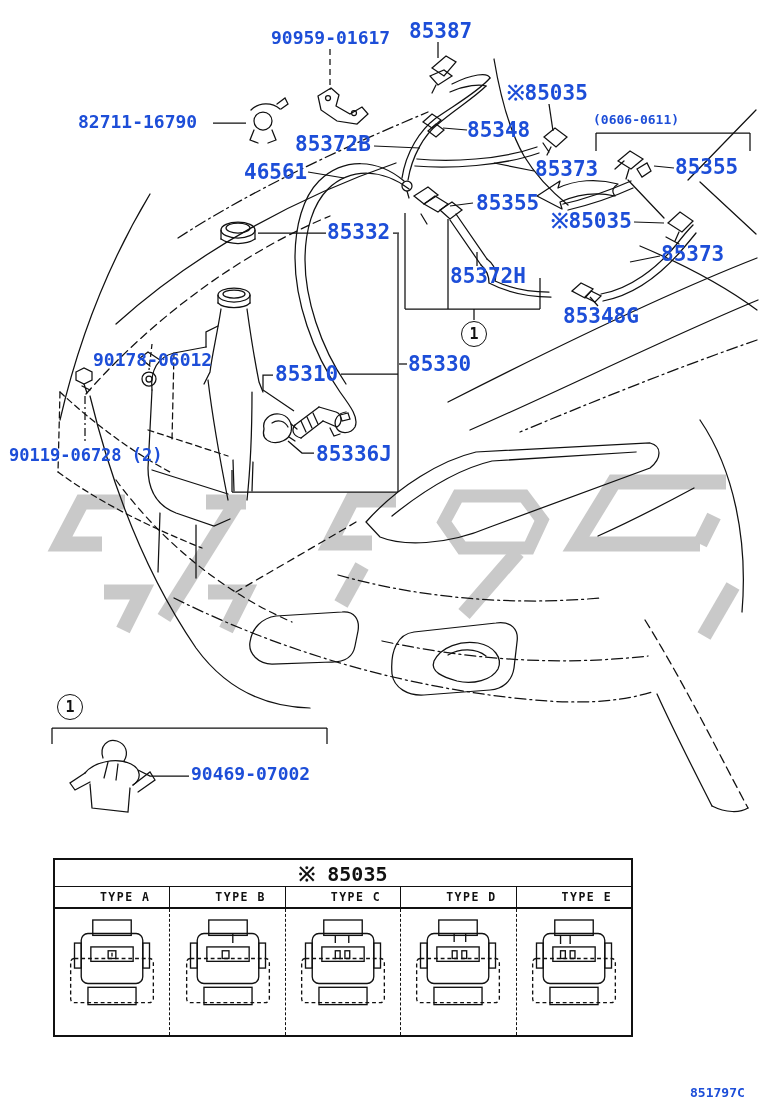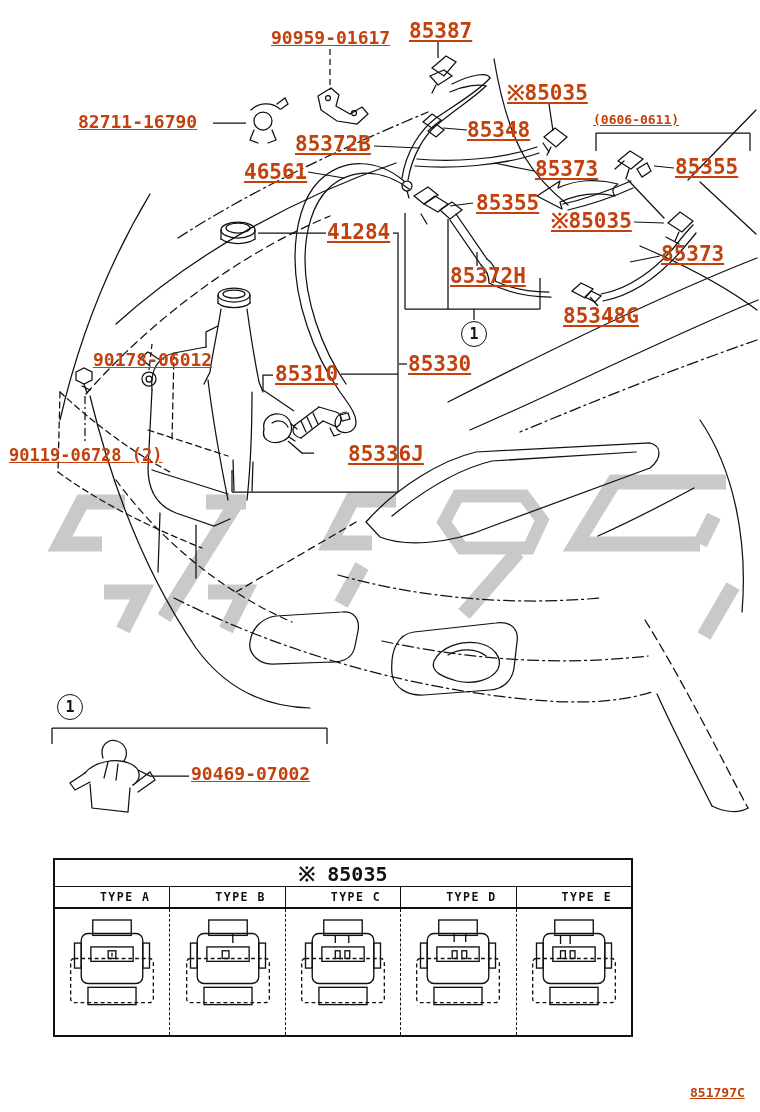--- a/index.html
+++ b/index.html
@@ -4,21 +4,21 @@
 <style>
   html,body{margin:0;padding:0;background:#ffffff;}
   #stage{
     position:relative;width:760px;height:1112px;background:#ffffff;
     font-family:"DejaVu Sans Mono","Liberation Mono",monospace;
     color:#111;overflow:hidden;
   }
   #lineart{position:absolute;left:0;top:0;width:760px;height:1112px;}
   .lbl{
     position:absolute;font-weight:bold;white-space:nowrap;
-    color:#c2410c;line-height:1.0;letter-spacing:0px;text-decoration:underline;
+    color:#1d4ed8;line-height:1.0;letter-spacing:0px;
   }
   .fs21{font-size:21px;}
   .fs18{font-size:18px;}
   .fs17{font-size:17px;}
   .fs13{font-size:13px;}
   .callout{
     position:absolute;width:24px;height:24px;border:1.7px solid #111;
     border-radius:50%;text-align:center;line-height:24px;
     font-size:15px;font-weight:bold;background:#fff;
   }
@@ -254,29 +254,29 @@
   <div class="lbl fs21" style="left:507px;top:83px;">※85035</div>
   <div class="lbl fs18" style="left:78px;top:113px;text-align:right;">82711-16790</div>
   <div class="lbl fs21" style="left:467px;top:120px;">85348</div>
   <div class="lbl fs21" style="left:295px;top:134px;">85372B</div>
   <div class="lbl fs13" style="left:593px;top:113px;">(0606-0611)</div>
   <div class="lbl fs21" style="left:675px;top:157px;">85355</div>
   <div class="lbl fs21" style="left:244px;top:162px;">46561</div>
   <div class="lbl fs21" style="left:535px;top:159px;">85373</div>
   <div class="lbl fs21" style="left:476px;top:193px;">85355</div>
   <div class="lbl fs21" style="left:551px;top:211px;">※85035</div>
-  <div class="lbl fs21" style="left:327px;top:222px;">41284</div>
+  <div class="lbl fs21" style="left:327px;top:222px;">85332</div>
   <div class="lbl fs21" style="left:661px;top:244px;">85373</div>
   <div class="lbl fs21" style="left:450px;top:266px;">85372H</div>
   <div class="lbl fs21" style="left:563px;top:306px;">85348G</div>
   <div class="lbl fs18" style="left:93px;top:321px;margin-top:30px;">90178-06012</div>
   <div class="lbl fs21" style="left:408px;top:354px;">85330</div>
   <div class="lbl fs21" style="left:275px;top:364px;">85310</div>
   <div class="lbl fs17" style="left:9px;top:447px;">90119-06728 (2)</div>
-  <div class="lbl fs21" style="left:316px;top:444px;margin-left:32px;">85336J</div>
+  <div class="lbl fs21" style="left:316px;top:444px;">85336J</div>
   <div class="lbl fs18" style="left:191px;top:765px;">90469-07002</div>
 
   <div class="callout" style="left:461px;top:321px;">1</div>
   <div class="callout" style="left:57px;top:694px;">1</div>
 
   <div id="type-table">
     <div class="t-header">※ 85035</div>
     <div class="t-cols">
       <div class="t-col">TYPE A</div>
       <div class="t-col">TYPE B</div>

